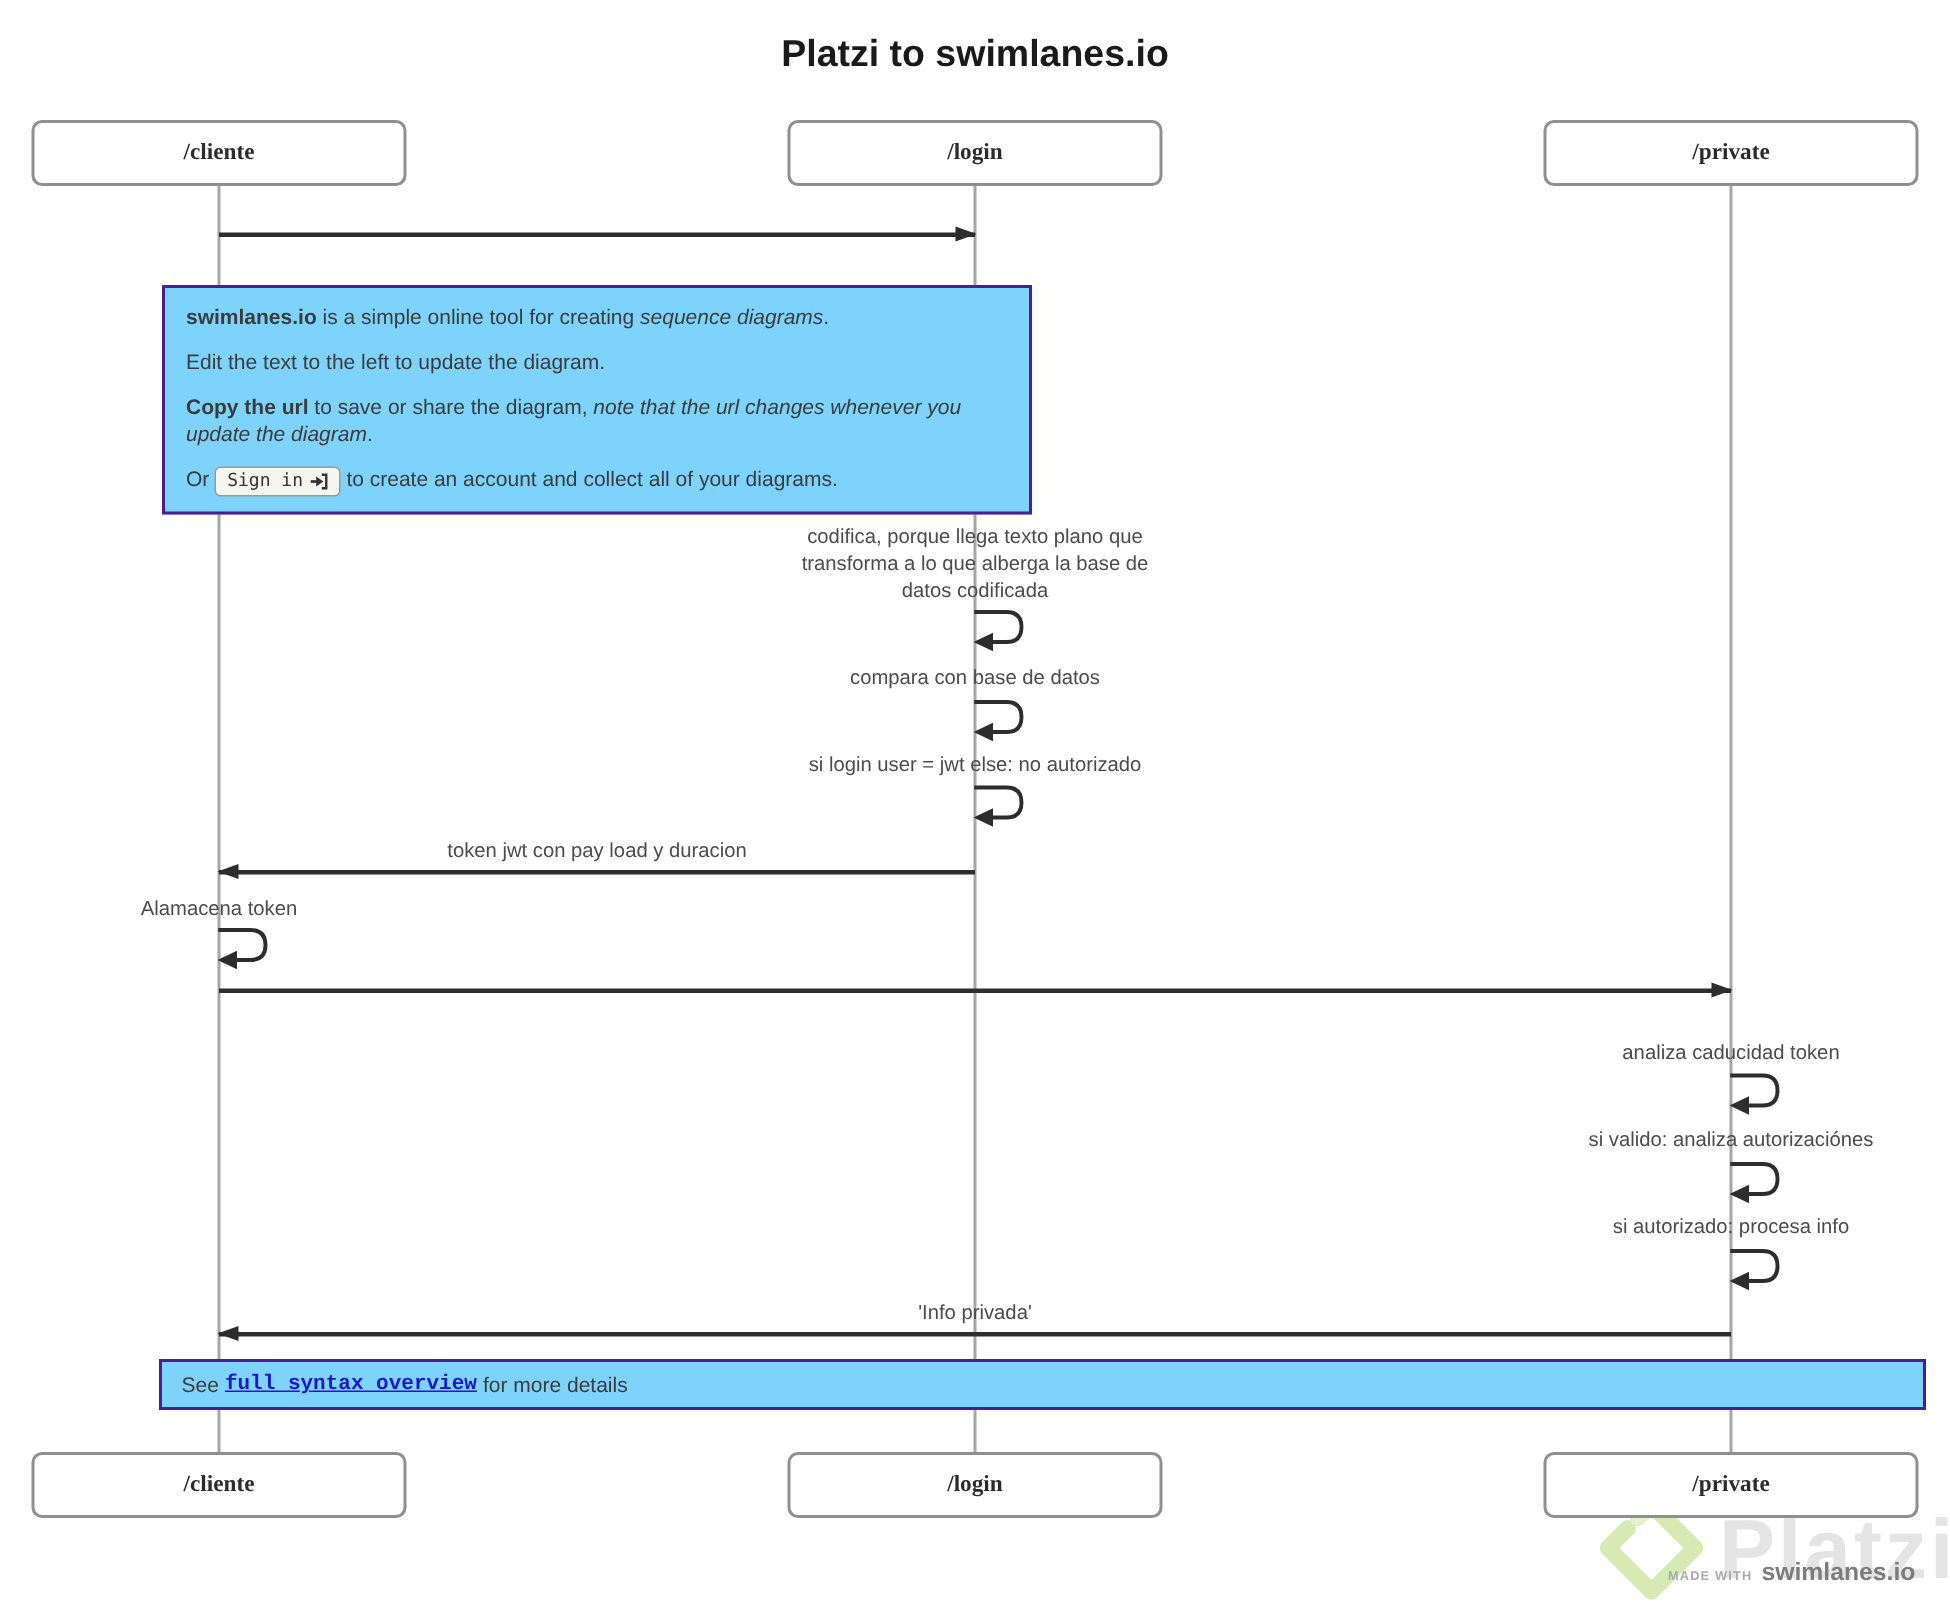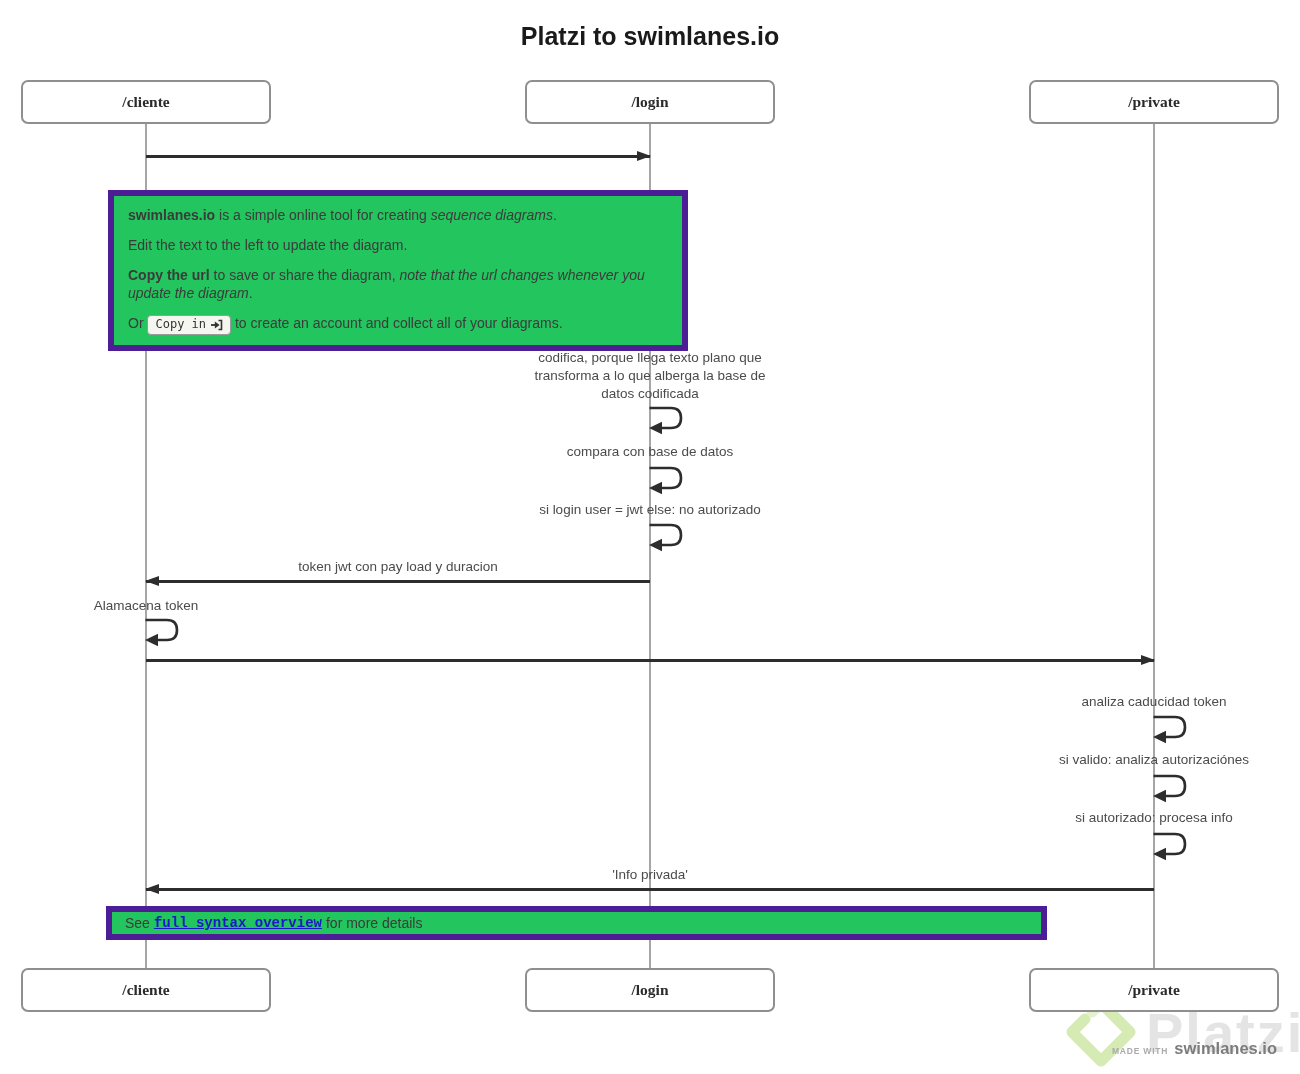--- a/index.html
+++ b/index.html
@@ -24,22 +24,22 @@
   .msg .ah.r{right:-1px; border-top:5.6px solid transparent; border-bottom:5.6px solid transparent; border-left:14px solid #2d2d2d;}
   .msg .ah.l{left:-1px; border-top:5.6px solid transparent; border-bottom:5.6px solid transparent; border-right:14px solid #2d2d2d;}
 
   
   .self-lbl{position:absolute; transform:translateX(-50%); white-space:nowrap;
             font-size:13.5px; color:#4b4b4b; z-index:3;}
   .self-lbl.wrap{white-space:normal; width:250px; text-align:center; line-height:18px;}
   .selfloop{position:absolute; z-index:3;}
 
   
-  .note{position:absolute; box-sizing:border-box; background:#22c55e;
-        border:6px solid #4c1d95; z-index:2; color:#3b3b3b; font-size:14px;}
+  .note{position:absolute; box-sizing:border-box; background:#7dd3fc;
+        border:2px solid #4c1d95; z-index:2; color:#3b3b3b; font-size:14px;}
   .note-tip{padding:10px 14px; line-height:18px;}
   .note-tip p{margin:0 0 12px 0;}
   .note-tip p:last-child{margin-bottom:0;}
   .signin-btn{display:inline-flex; align-items:center; gap:5px;
         font-family:"DejaVu Sans Mono", monospace; font-size:12px; color:#333;
         border:1px solid #9a9a9a; border-radius:4px; background:#f6f6f0;
         padding:1px 7px 2px 7px; cursor:pointer; line-height:15px;}
   .note-inline{display:flex; align-items:center; padding:0 13px;}
   .syntax-link{color:#1a17c9; font-weight:700; text-decoration:underline; cursor:pointer; margin:0 4px;font-family:Liberation Mono, monospace;}
 
@@ -87,21 +87,21 @@
       </div>
   </div>
 
   <div class="note note-tip" style="left:108px; top:190px; width:580px;">
     <p><b>swimlanes.io</b><span> is a simple online tool for creating </span><i>sequence diagrams</i><span>.</span></p>
     <p><span>Edit the text to the left to update the diagram.</span></p>
     <p><b>Copy the url</b><span> to save or share the diagram, </span><i>note that the url changes whenever you update the diagram</i><span>.</span></p>
     <p>
       <span>Or</span>
       <span class="signin-btn">
-        <span>Copy in</span>
+        <span>Sign in</span>
         <svg width="12" height="12" viewBox="0 0 12 12">
           <path d="M7.5 1.5 H10.5 V10.5 H7.5" fill="none" stroke="#333" stroke-width="1.6"></path>
           <rect x="0" y="5.1" width="4.6" height="1.8" fill="#333"></rect>
           <polygon points="3.8,2.6 8.6,6 3.8,9.4" fill="#333"></polygon>
         </svg>
       </span>
       <span>to create an account and collect all of your diagrams.</span>
     </p>
   </div>
 
@@ -160,21 +160,21 @@
     <polygon points="0,23 13,16.8 13,29.2" fill="#2d2d2d"></polygon>
   </svg>
 
   <div class="msg" style="left:146px; top:867px; width:1008px;">
     <div class="lbl">'Info privada'</div>
     <div class="ln">
         <div class="ah l"></div>
       </div>
   </div>
 
-  <div class="note note-inline" style="left:106px; top:906px; width:941px; height:34px;">
+  <div class="note note-inline" style="left:106px; top:906px; width:1178px; height:34px;">
     <span>See</span>
     <span class="syntax-link">full syntax overview</span>
     <span>for more details</span>
   </div>
 
   <div class="lane-box" style="left:21px;  top:968px;">
       <span>/cliente</span>
     </div>
   <div class="lane-box" style="left:525px; top:968px;">
       <span>/login</span>

